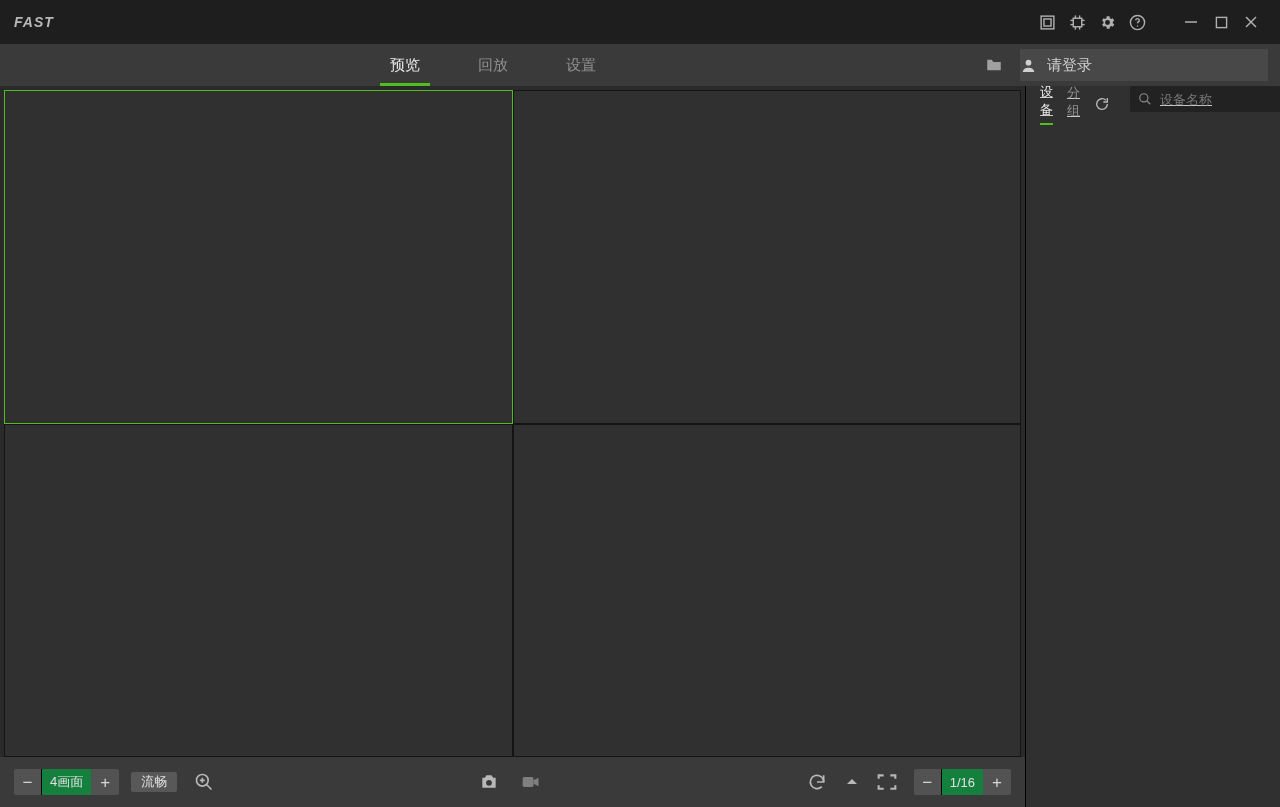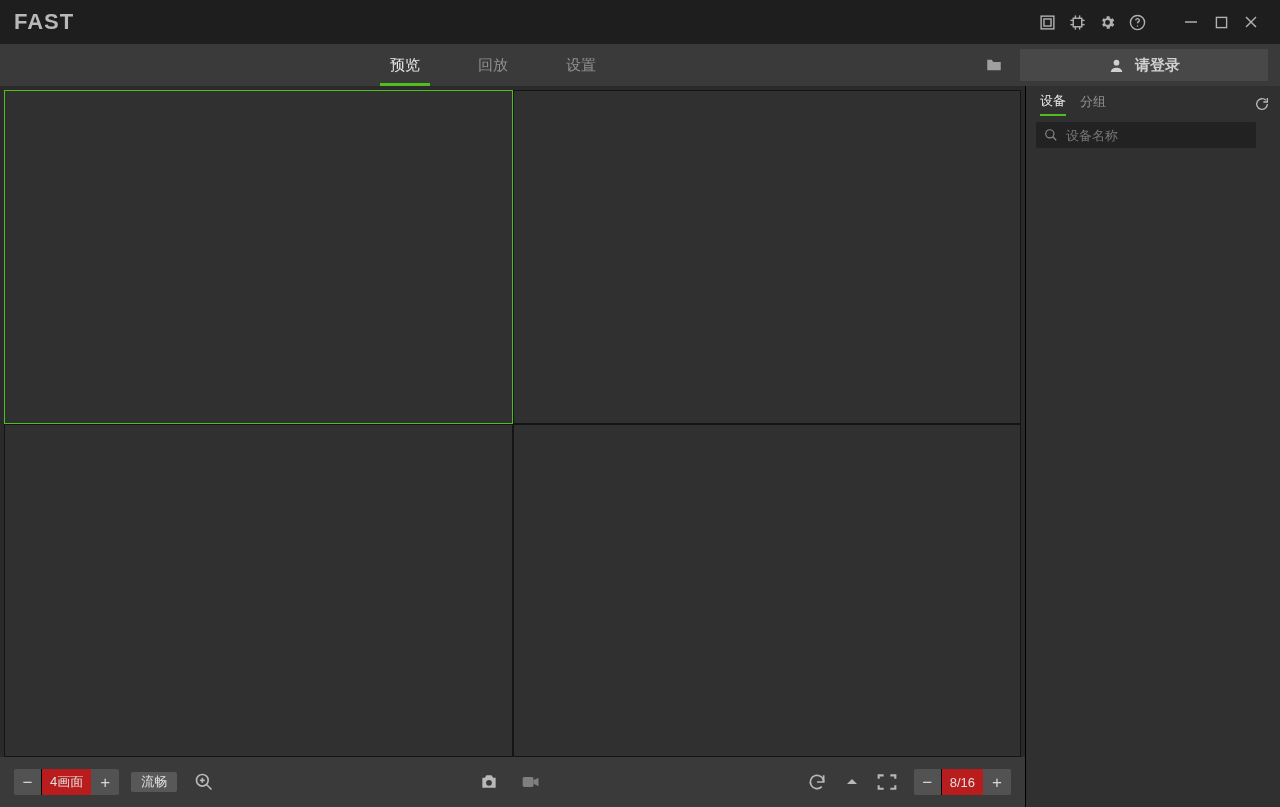--- a/index.html
+++ b/index.html
@@ -13,51 +13,51 @@
     --fg-dim:#909090;
     --accent:#4fbf20;
     --border:#141414;
     --border-light:#4a4a4a;
   }
   *{box-sizing:border-box;font-family:"Microsoft YaHei",Arial,sans-serif;}
   html,body{margin:0;padding:0;width:1280px;height:807px;overflow:hidden;background:var(--bg-dark);color:var(--fg);}
   svg{display:block;}
   
   .titlebar{height:44px;background:var(--bg-darkest);display:flex;align-items:center;padding:0 14px;}
-  .logo{font-weight:800;font-size:22px;letter-spacing:1px;color:#b8b8b8;font-family:Arial,sans-serif;}
+  .logo{font-style:italic;font-weight:800;font-size:14px;letter-spacing:1px;color:#b8b8b8;font-family:Arial,sans-serif;}
   .titlebar-spacer{flex:1;}
   .titlebar-btn{width:30px;height:44px;display:flex;align-items:center;justify-content:center;cursor:pointer;color:#b0b0b0;}
   
   .tabrow{height:42px;background:var(--bg-toolbar);display:flex;align-items:stretch;padding-left:8px;}
   .center-tabs{flex:1;display:flex;justify-content:center;align-items:stretch;gap:50px;}
   .tab{display:flex;align-items:center;font-size:15px;color:var(--fg-dim);cursor:pointer;position:relative;padding:0 4px;}
   .tab.active{color:#e8e8e8;}
   .tab.active::after{content:"";position:absolute;left:-6px;right:-6px;bottom:0;height:3px;background:var(--accent);}
   .tabrow-right{display:flex;align-items:center;gap:10px;padding-right:12px;}
   .folder-btn{width:32px;height:32px;display:flex;align-items:center;justify-content:center;color:#a0a0a0;cursor:pointer;}
-  .login-btn{width:248px;height:32px;display:flex;align-items:center;justify-content:center;gap:10px;background:var(--bg-btn);color:#d0d0d0;cursor:pointer;font-size:15px;border-radius:1px;font-weight:bold;}
+  .login-btn{width:248px;height:32px;display:flex;align-items:center;gap:10px;background:var(--bg-btn);color:#d0d0d0;cursor:pointer;font-size:15px;border-radius:1px;}
   
   .body{display:flex;height:calc(807px - 44px - 42px);}
   
   .left{flex:1;display:flex;flex-direction:column;border-right:1px solid #000;}
   .video-grid{flex:1;margin:4px 4px 0 4px;display:grid;grid-template-columns:1fr 1fr;grid-template-rows:1fr 1fr;gap:0;background:var(--border);}
   .cell{background:var(--bg-panel);border:1px solid var(--border);}
   .cell.selected{border:1px solid var(--accent);position:relative;z-index:1;}
   
   .controlbar{height:50px;background:var(--bg-toolbar);display:flex;align-items:center;padding:0 14px;gap:12px;}
   .cluster{display:flex;align-items:center;gap:0;}
   .sqbtn{width:28px;height:26px;background:#525252;display:flex;align-items:center;justify-content:center;color:#d8d8d8;cursor:pointer;font-size:17px;line-height:1;}
   .sqbtn.left{border-radius:2px 0 0 2px;}
   .sqbtn.right{border-radius:0 2px 2px 0;}
-  .sqlabel{height:26px;padding:0 8px;background:#b91c1c;display:flex;align-items:center;color:#e0e0e0;font-size:13px;}
+  .sqlabel{height:26px;padding:0 8px;background:#15803d;display:flex;align-items:center;color:#e0e0e0;font-size:13px;}
   .pillbtn{height:20px;padding:0 10px;background:#585858;display:flex;align-items:center;color:#e0e0e0;font-size:13px;cursor:pointer;border-radius:2px;}
   .iconbtn{width:30px;height:30px;display:flex;align-items:center;justify-content:center;color:#b8b8b8;cursor:pointer;}
   .spacer{flex:1;}
   
-  .sidebar{width:254px;background:var(--bg-panel);display:flex;flex-direction:column;}
+  .sidebar{width:254px;background:var(--bg-panel);display:flex;flex-direction:row;text-decoration:underline;}
   .side-tabs{height:36px;display:flex;align-items:center;padding:0 10px 0 14px;position:relative;}
   .side-tab{font-size:13px;color:var(--fg-dim);margin-right:14px;padding-bottom:4px;cursor:pointer;}
   .side-tab.active{color:#e8e8e8;border-bottom:2px solid var(--accent);}
   .side-tabs .refresh{margin-left:auto;color:#b8b8b8;cursor:pointer;}
   .search-wrap{padding:0 24px 8px 10px;}
   .search{height:26px;background:#222;display:flex;align-items:center;padding:0 8px;gap:6px;border-radius:2px;}
   .search input{flex:1;background:transparent;border:none;outline:none;color:var(--fg);font-size:13px;}
   .search input::placeholder{color:#777;}
   .device-list{flex:1;}
 </style>
@@ -202,21 +202,21 @@
         <svg width="20" height="18" viewBox="0 0 24 20" fill="none" stroke="currentColor" stroke-width="2.5">
             <polyline points="2 6 2 2 8 2"></polyline>
             <polyline points="16 2 22 2 22 6"></polyline>
             <polyline points="22 14 22 18 16 18"></polyline>
             <polyline points="8 18 2 18 2 14"></polyline>
           </svg>
       </div>
 
       <div class="cluster">
         <div class="sqbtn left">−</div>
-        <div class="sqlabel">8/16</div>
+        <div class="sqlabel">1/16</div>
         <div class="sqbtn right">+</div>
       </div>
     </div>
   </div>
 
   <div class="sidebar">
     <div class="side-tabs">
       <div class="side-tab active">设备</div>
       <div class="side-tab">分组</div>
       <div class="refresh">

